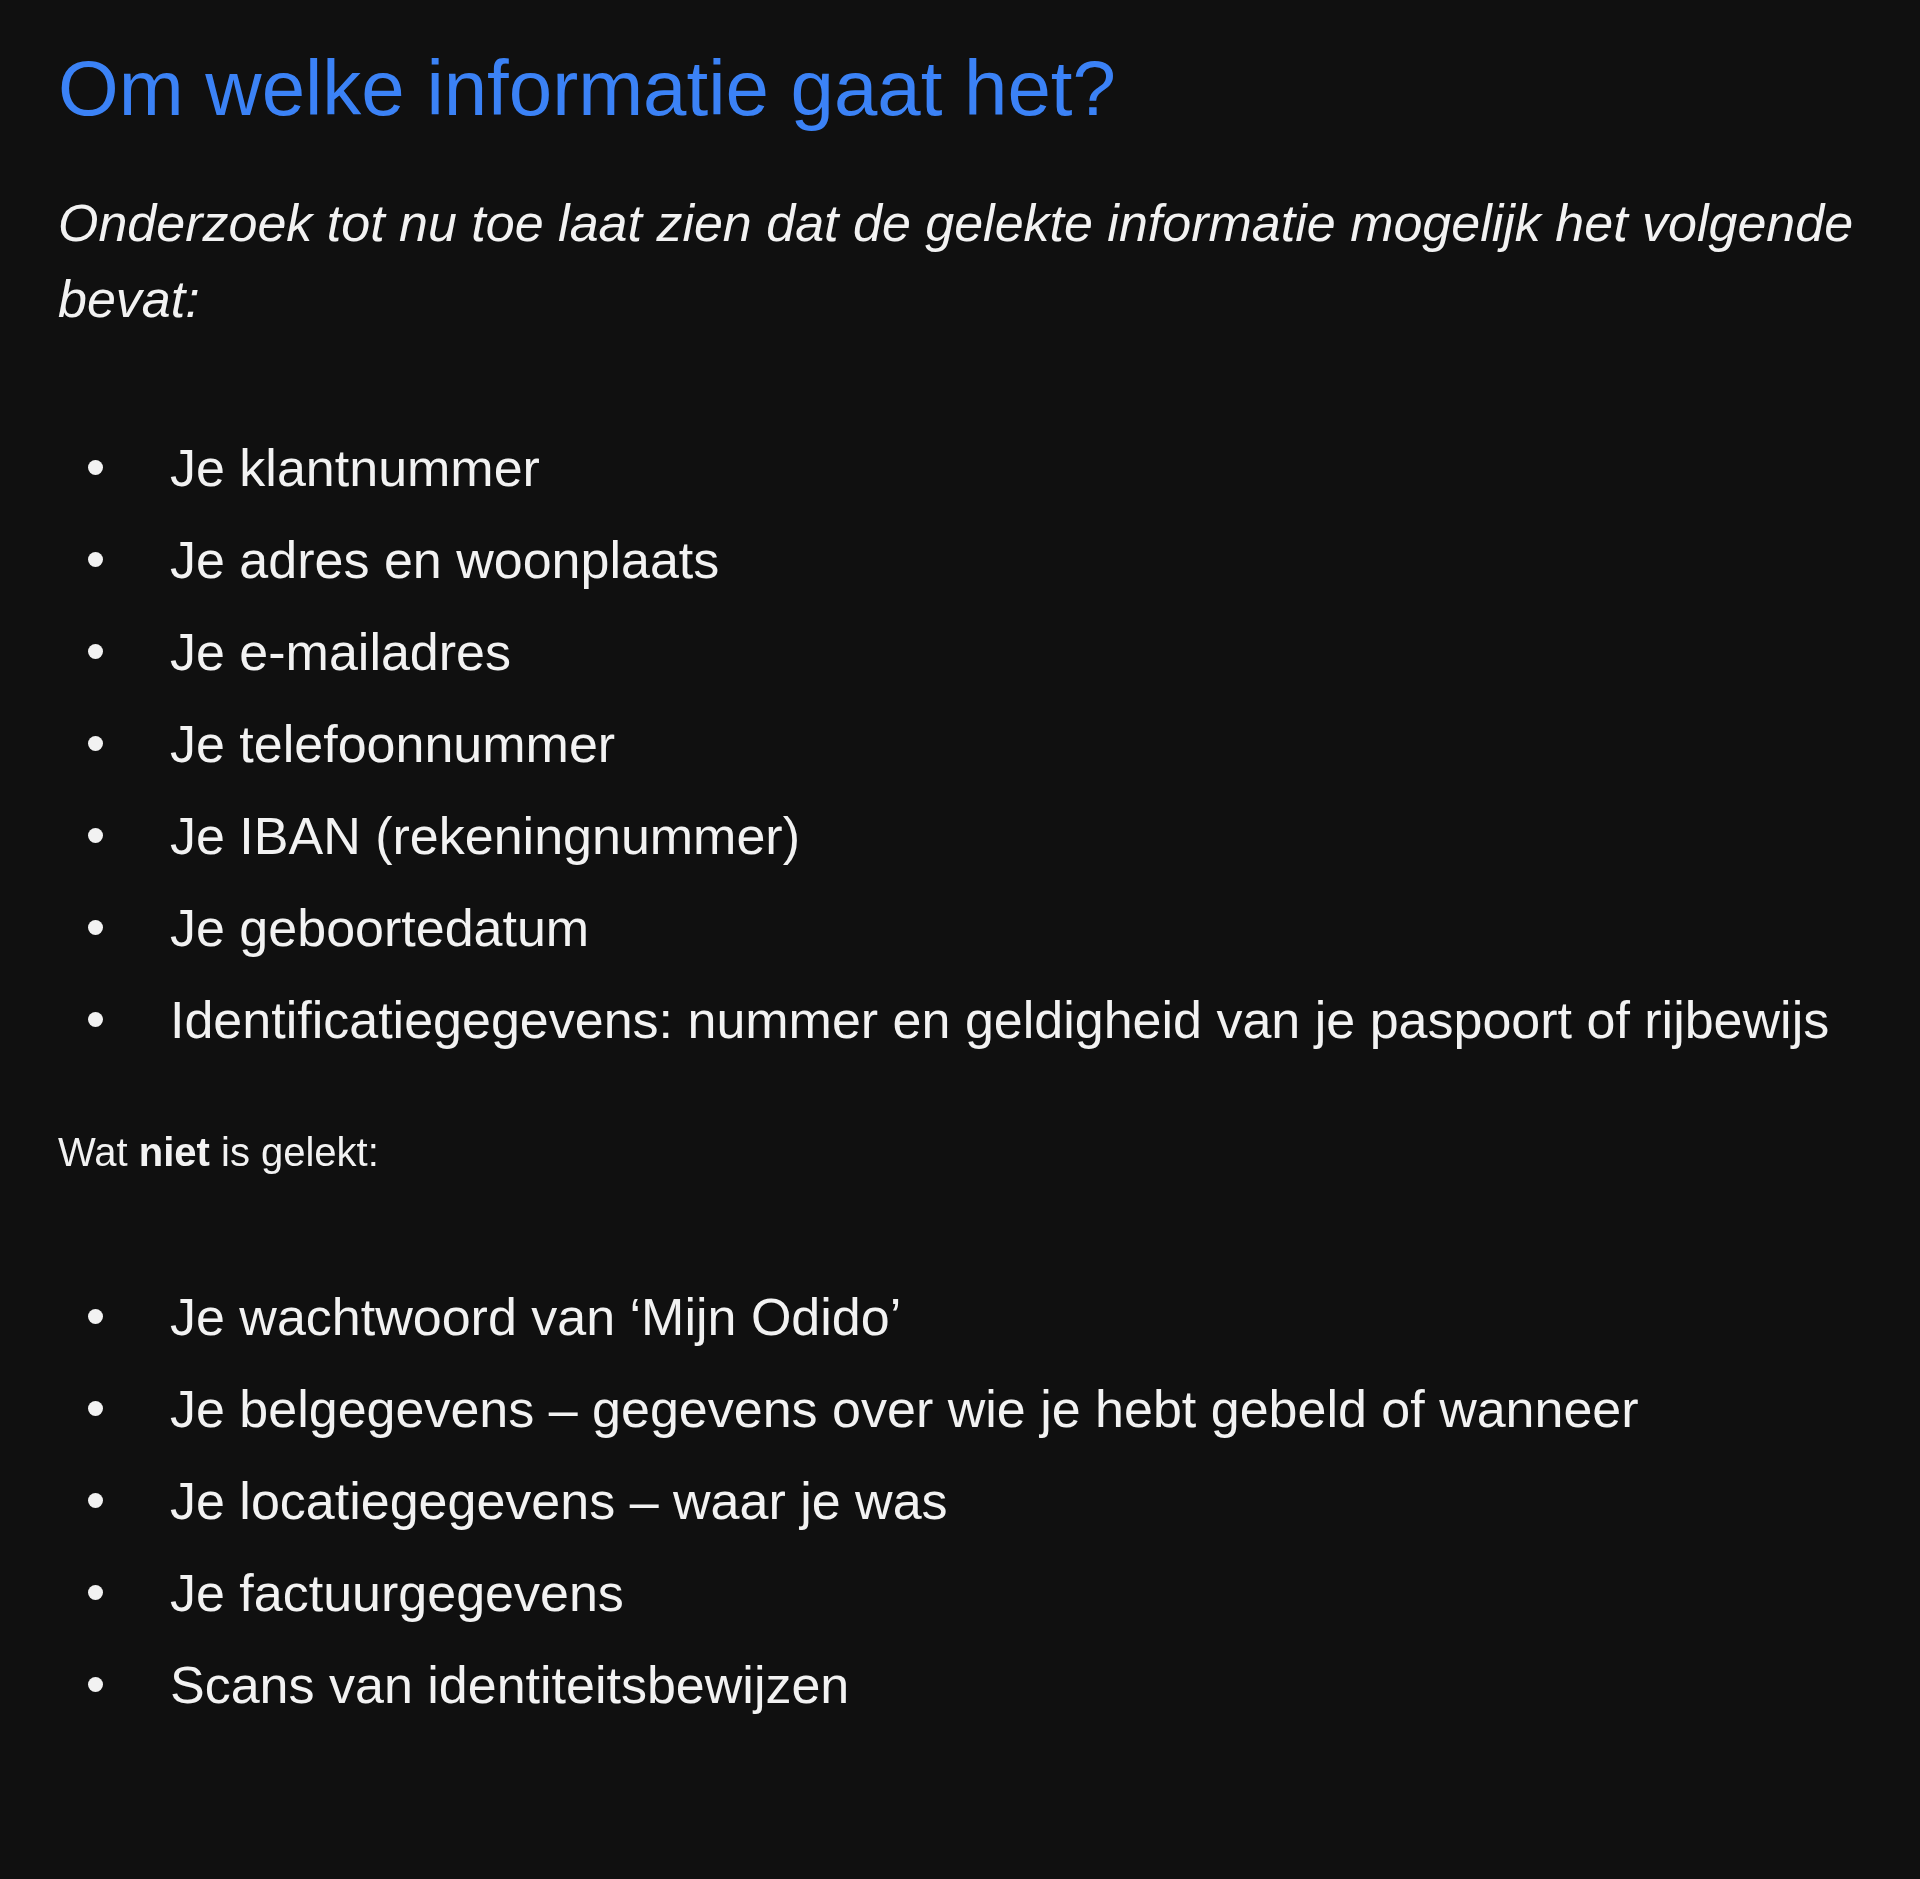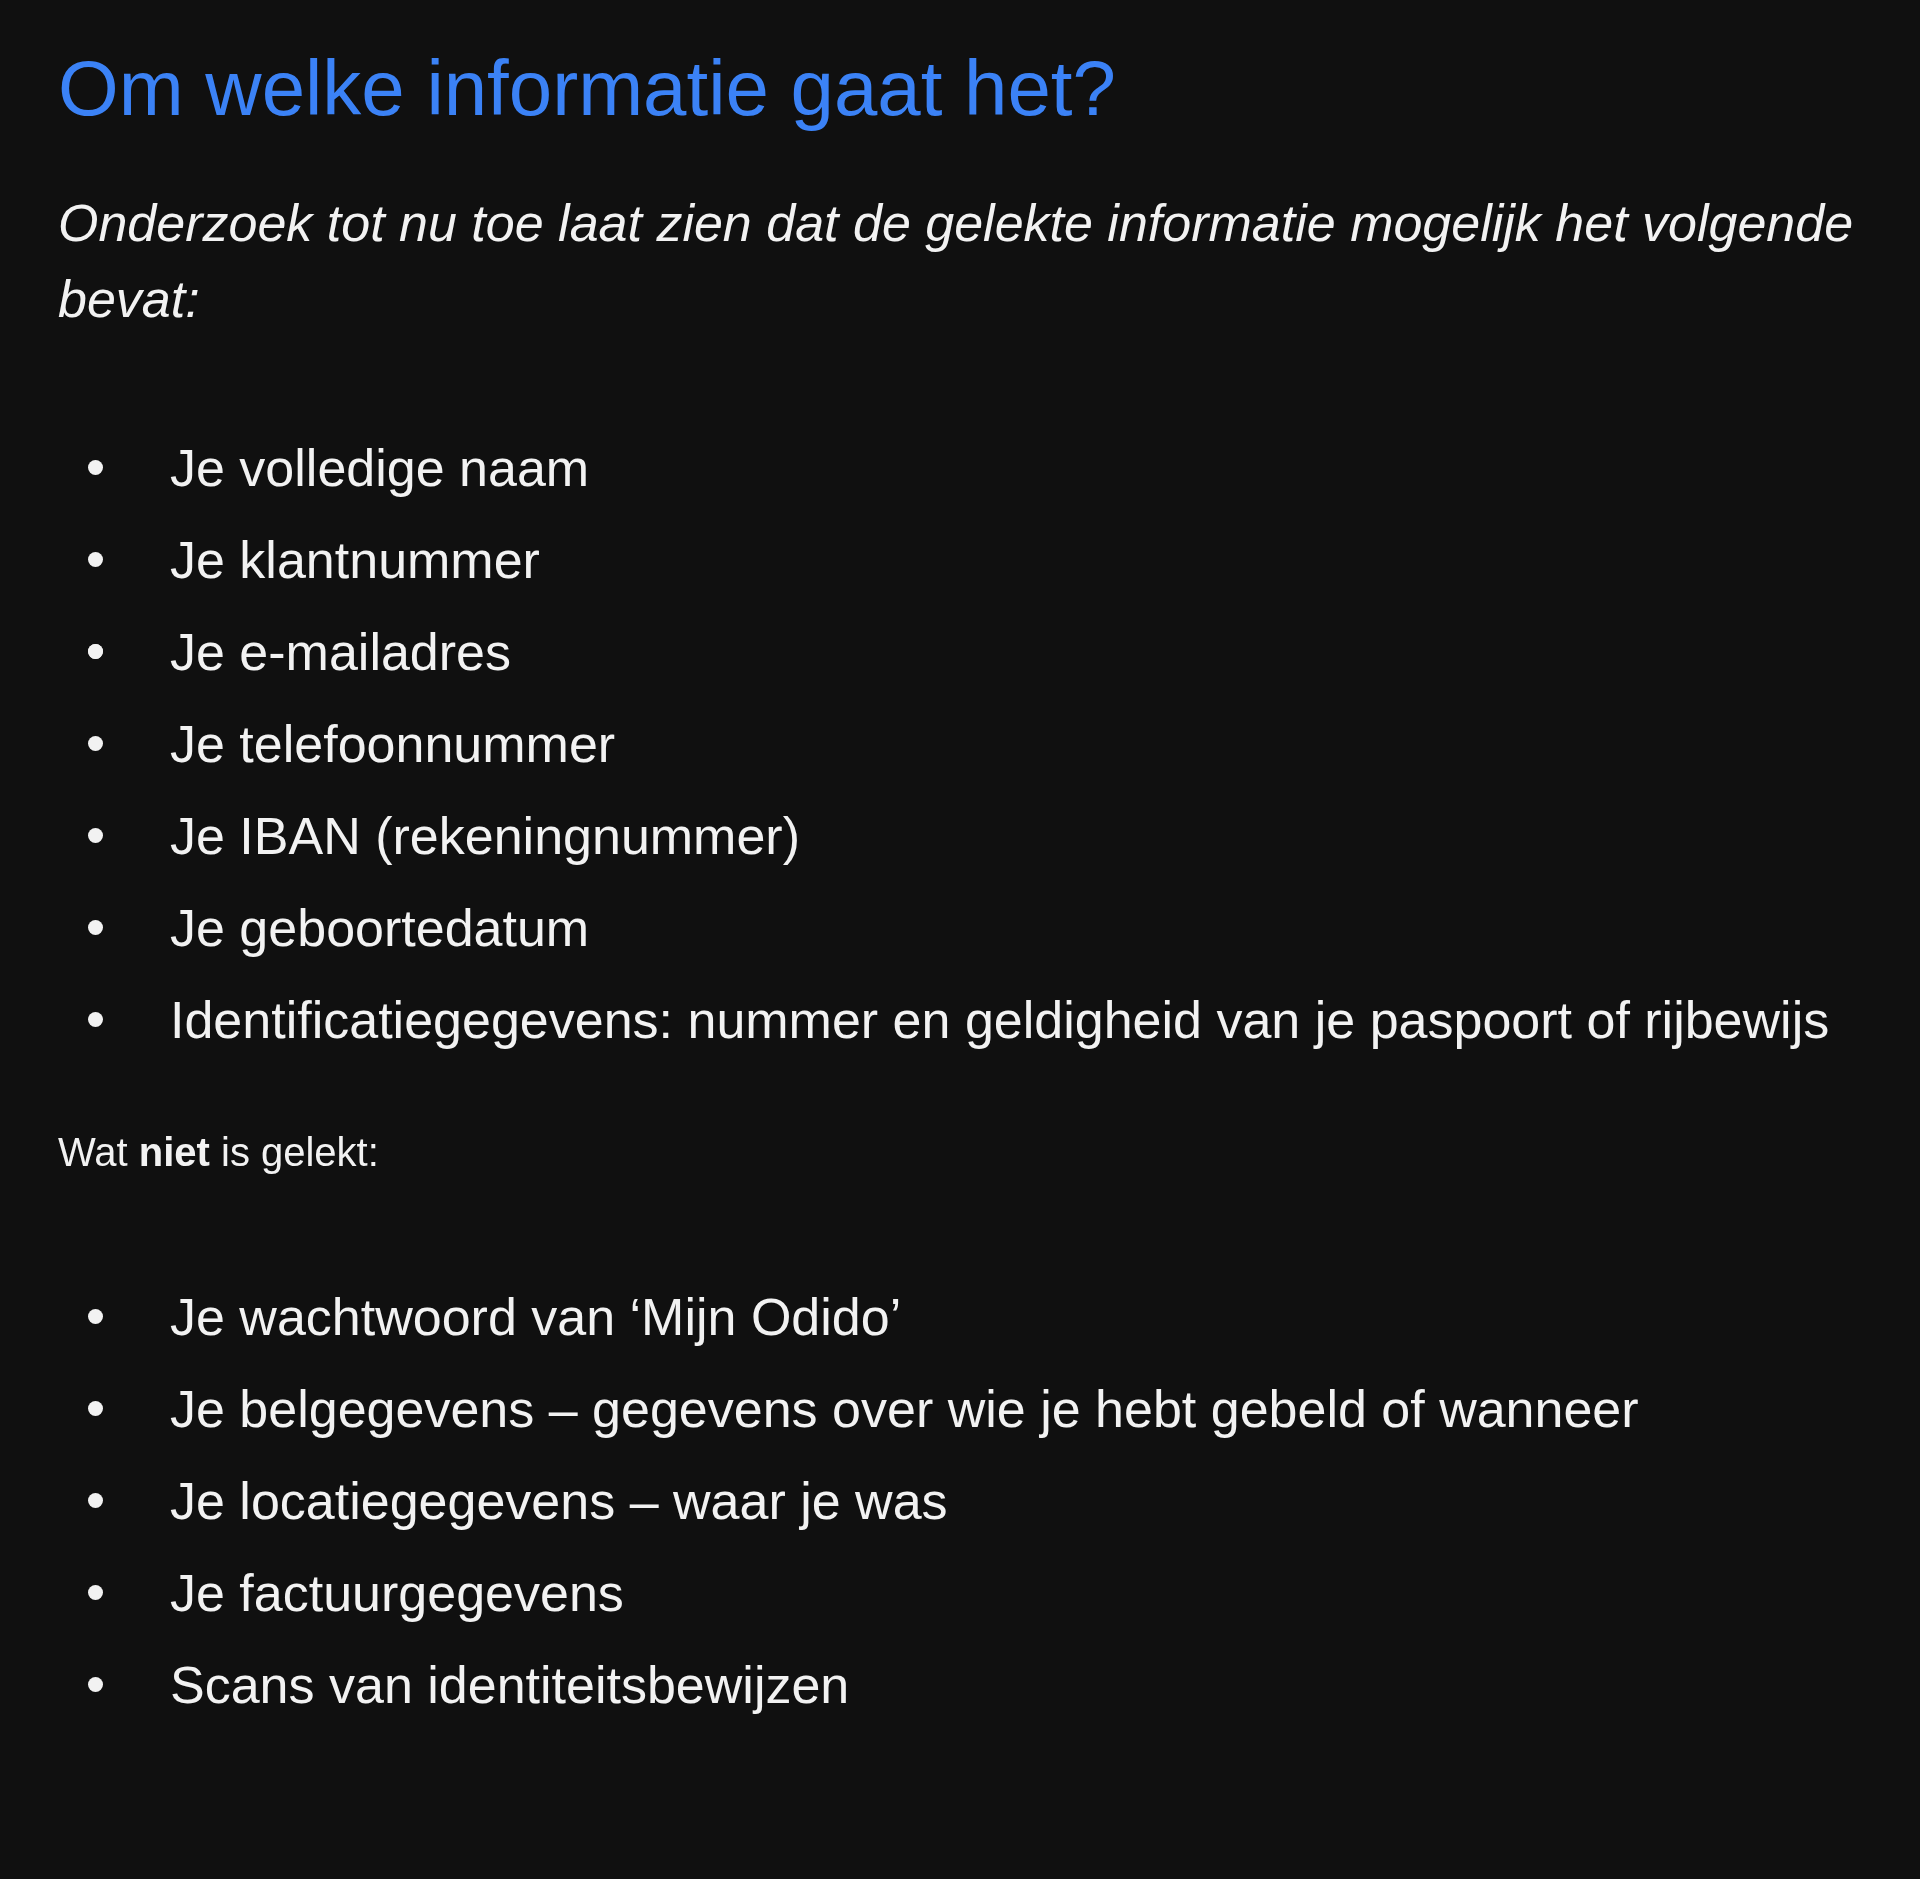--- a/index.html
+++ b/index.html
@@ -71,23 +71,22 @@
 </head>
 <body>
 
 <main class="article">
 
   <h1 class="page-title">Om welke informatie gaat het?</h1>
 
   <p class="intro"><span>Onderzoek tot nu toe laat zien dat de gelekte informatie mogelijk het volgende</span><br><span>bevat:</span></p>
 
   <ul class="bullets">
-    <li><span class="dot"></span><span>Je volledige naam</span></li>
     <li><span class="dot"></span><span>Je klantnummer</span></li>
-    <li><span class="dot"></span></li>
+    <li><span class="dot"></span><span>Je adres en woonplaats</span></li>
     <li><span class="dot"></span><span>Je e-mailadres</span></li>
     <li><span class="dot"></span><span>Je telefoonnummer</span></li>
     <li><span class="dot"></span><span>Je IBAN (rekeningnummer)</span></li>
     <li><span class="dot"></span><span>Je geboortedatum</span></li>
     <li><span class="dot"></span><span>Identificatiegegevens: nummer en geldigheid van je paspoort of rijbewijs</span></li>
   </ul>
 
   <p class="subhead"><span>Wat </span><strong>niet</strong><span> is gelekt:</span></p>
 
   <ul class="bullets second">

